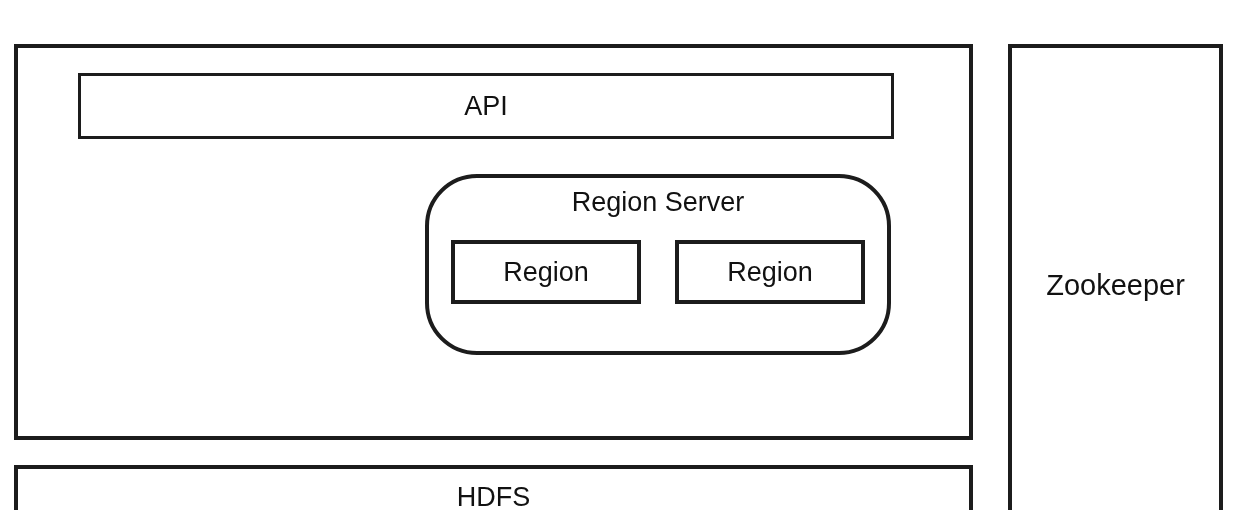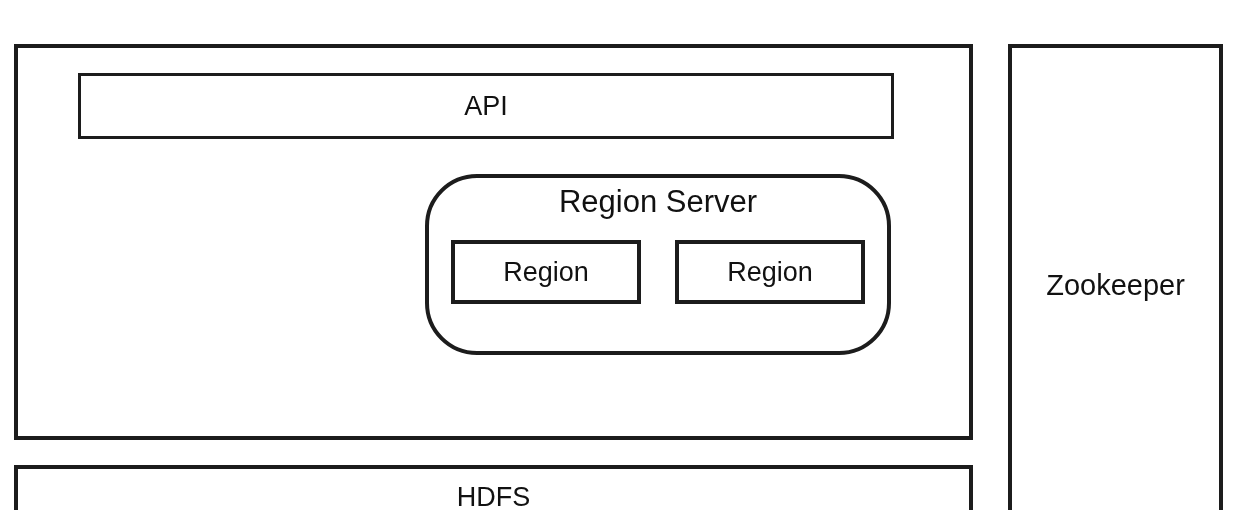--- a/index.html
+++ b/index.html
@@ -65,21 +65,21 @@
     top: 126px;
     width: 466px;
     height: 181px;
     border-radius: 52px;
     display: flex;
     flex-direction: column;
     align-items: center;
   }
   .region-server-title {
     margin-top: 8px;
-    font-size: 31px;
+    font-size: 27px;
     line-height: 32px;
   }
   .regions-row {
     margin-top: 22px;
     display: flex;
     gap: 34px;
   }
   .region-box {
     box-sizing: border-box;
     border: 4px solid var(--border);

